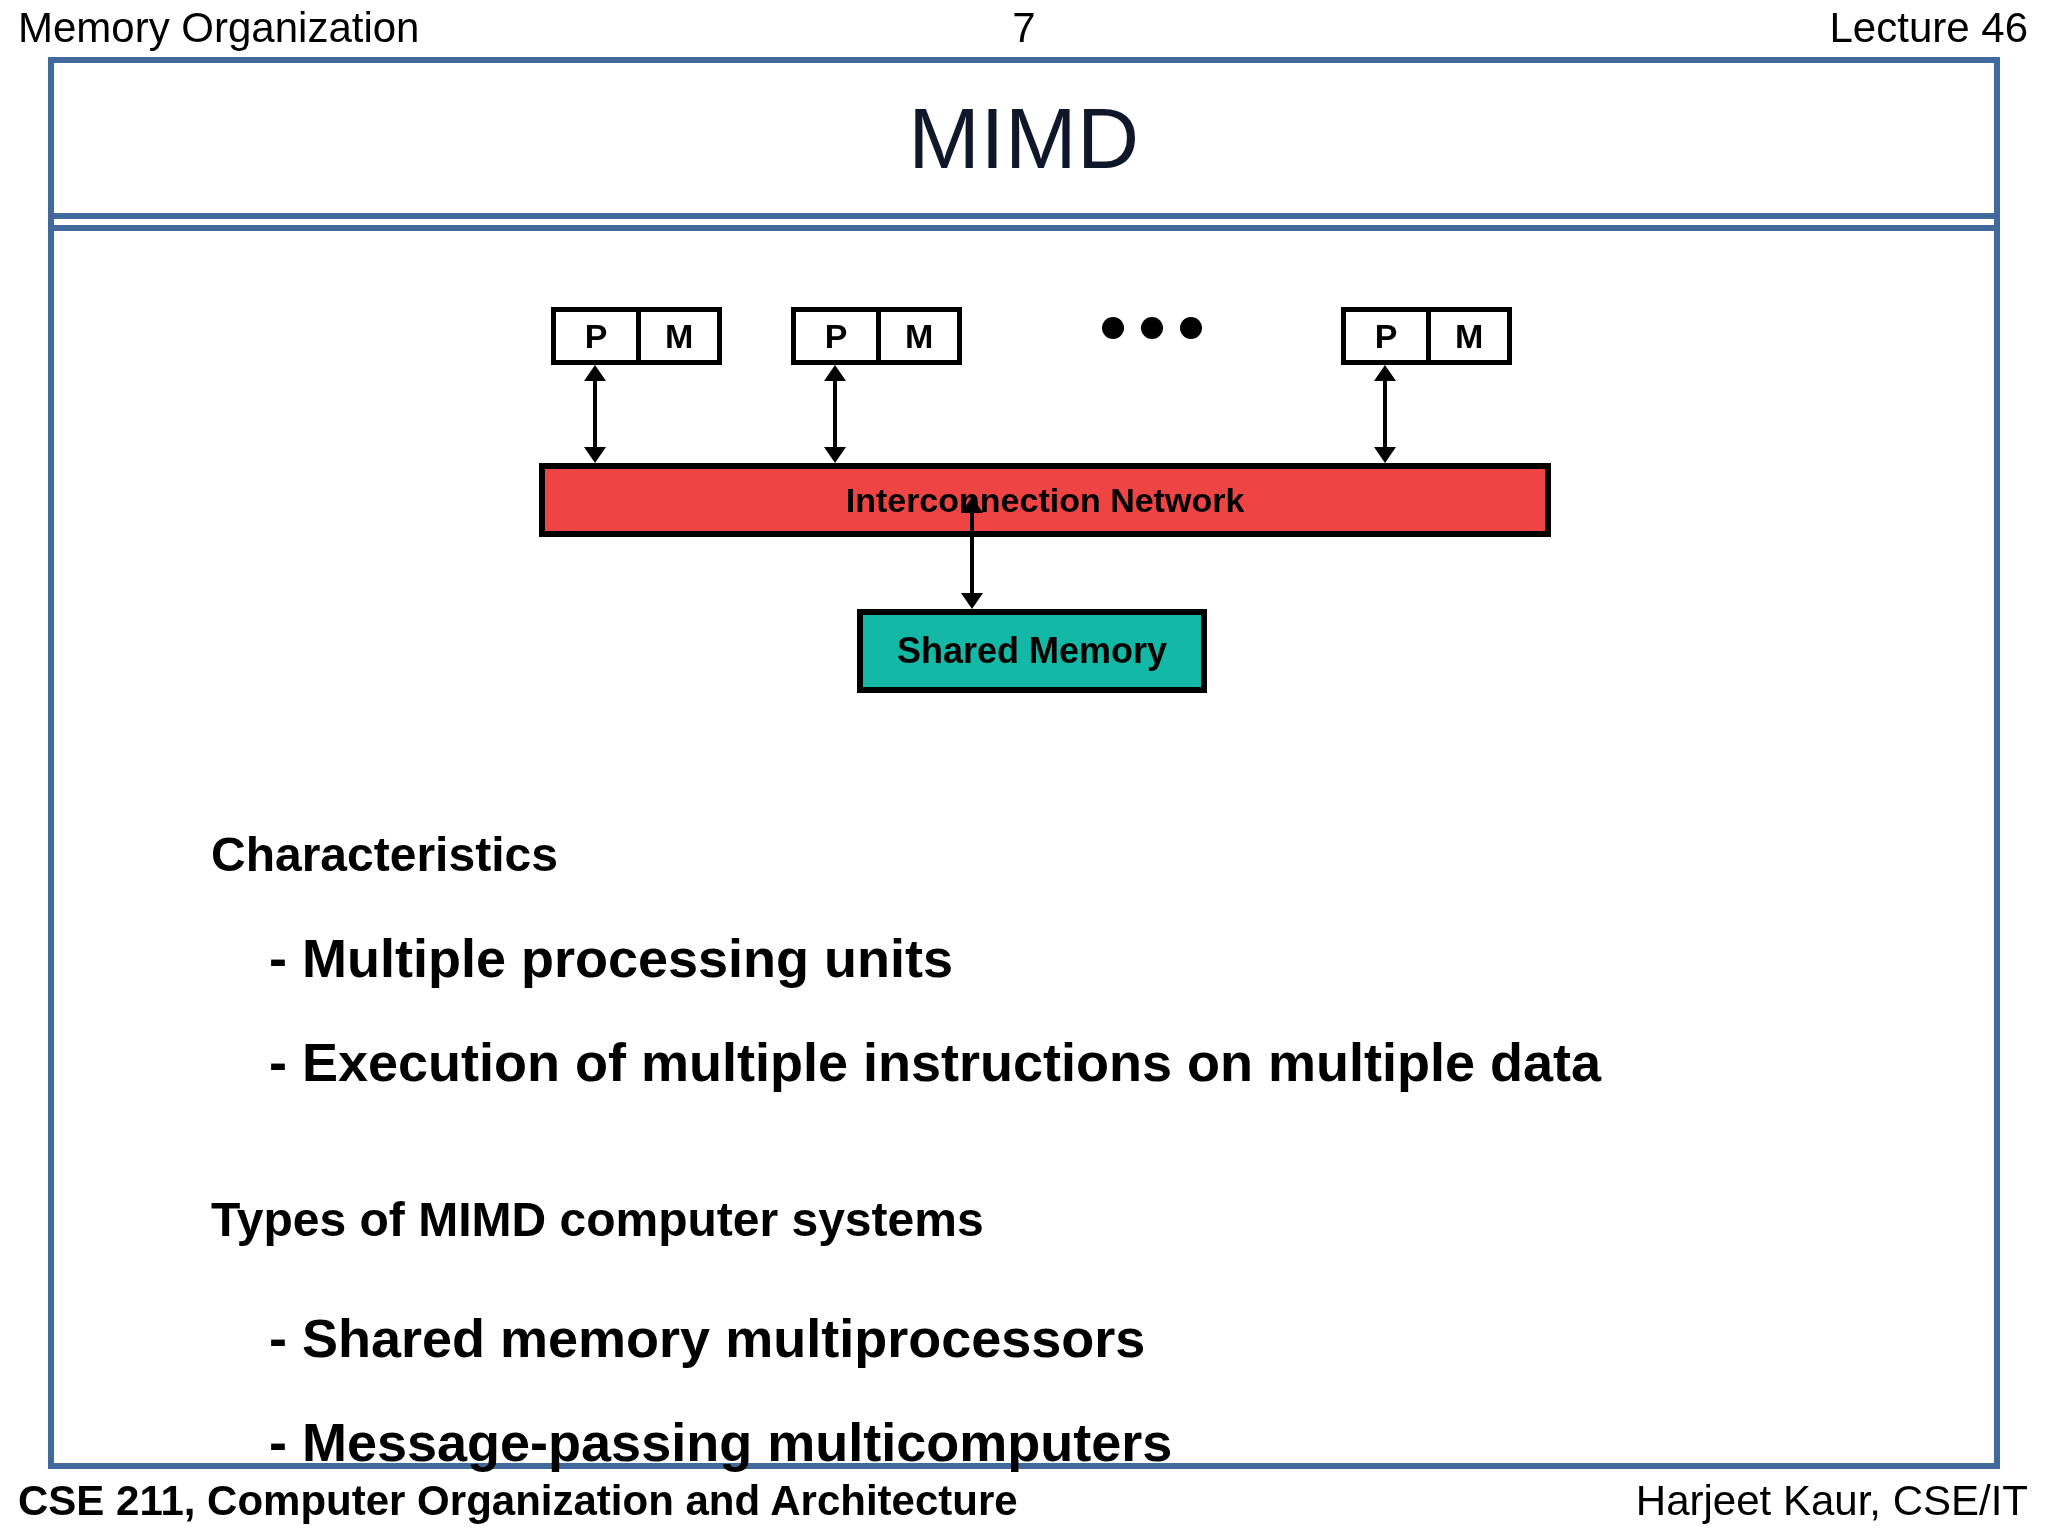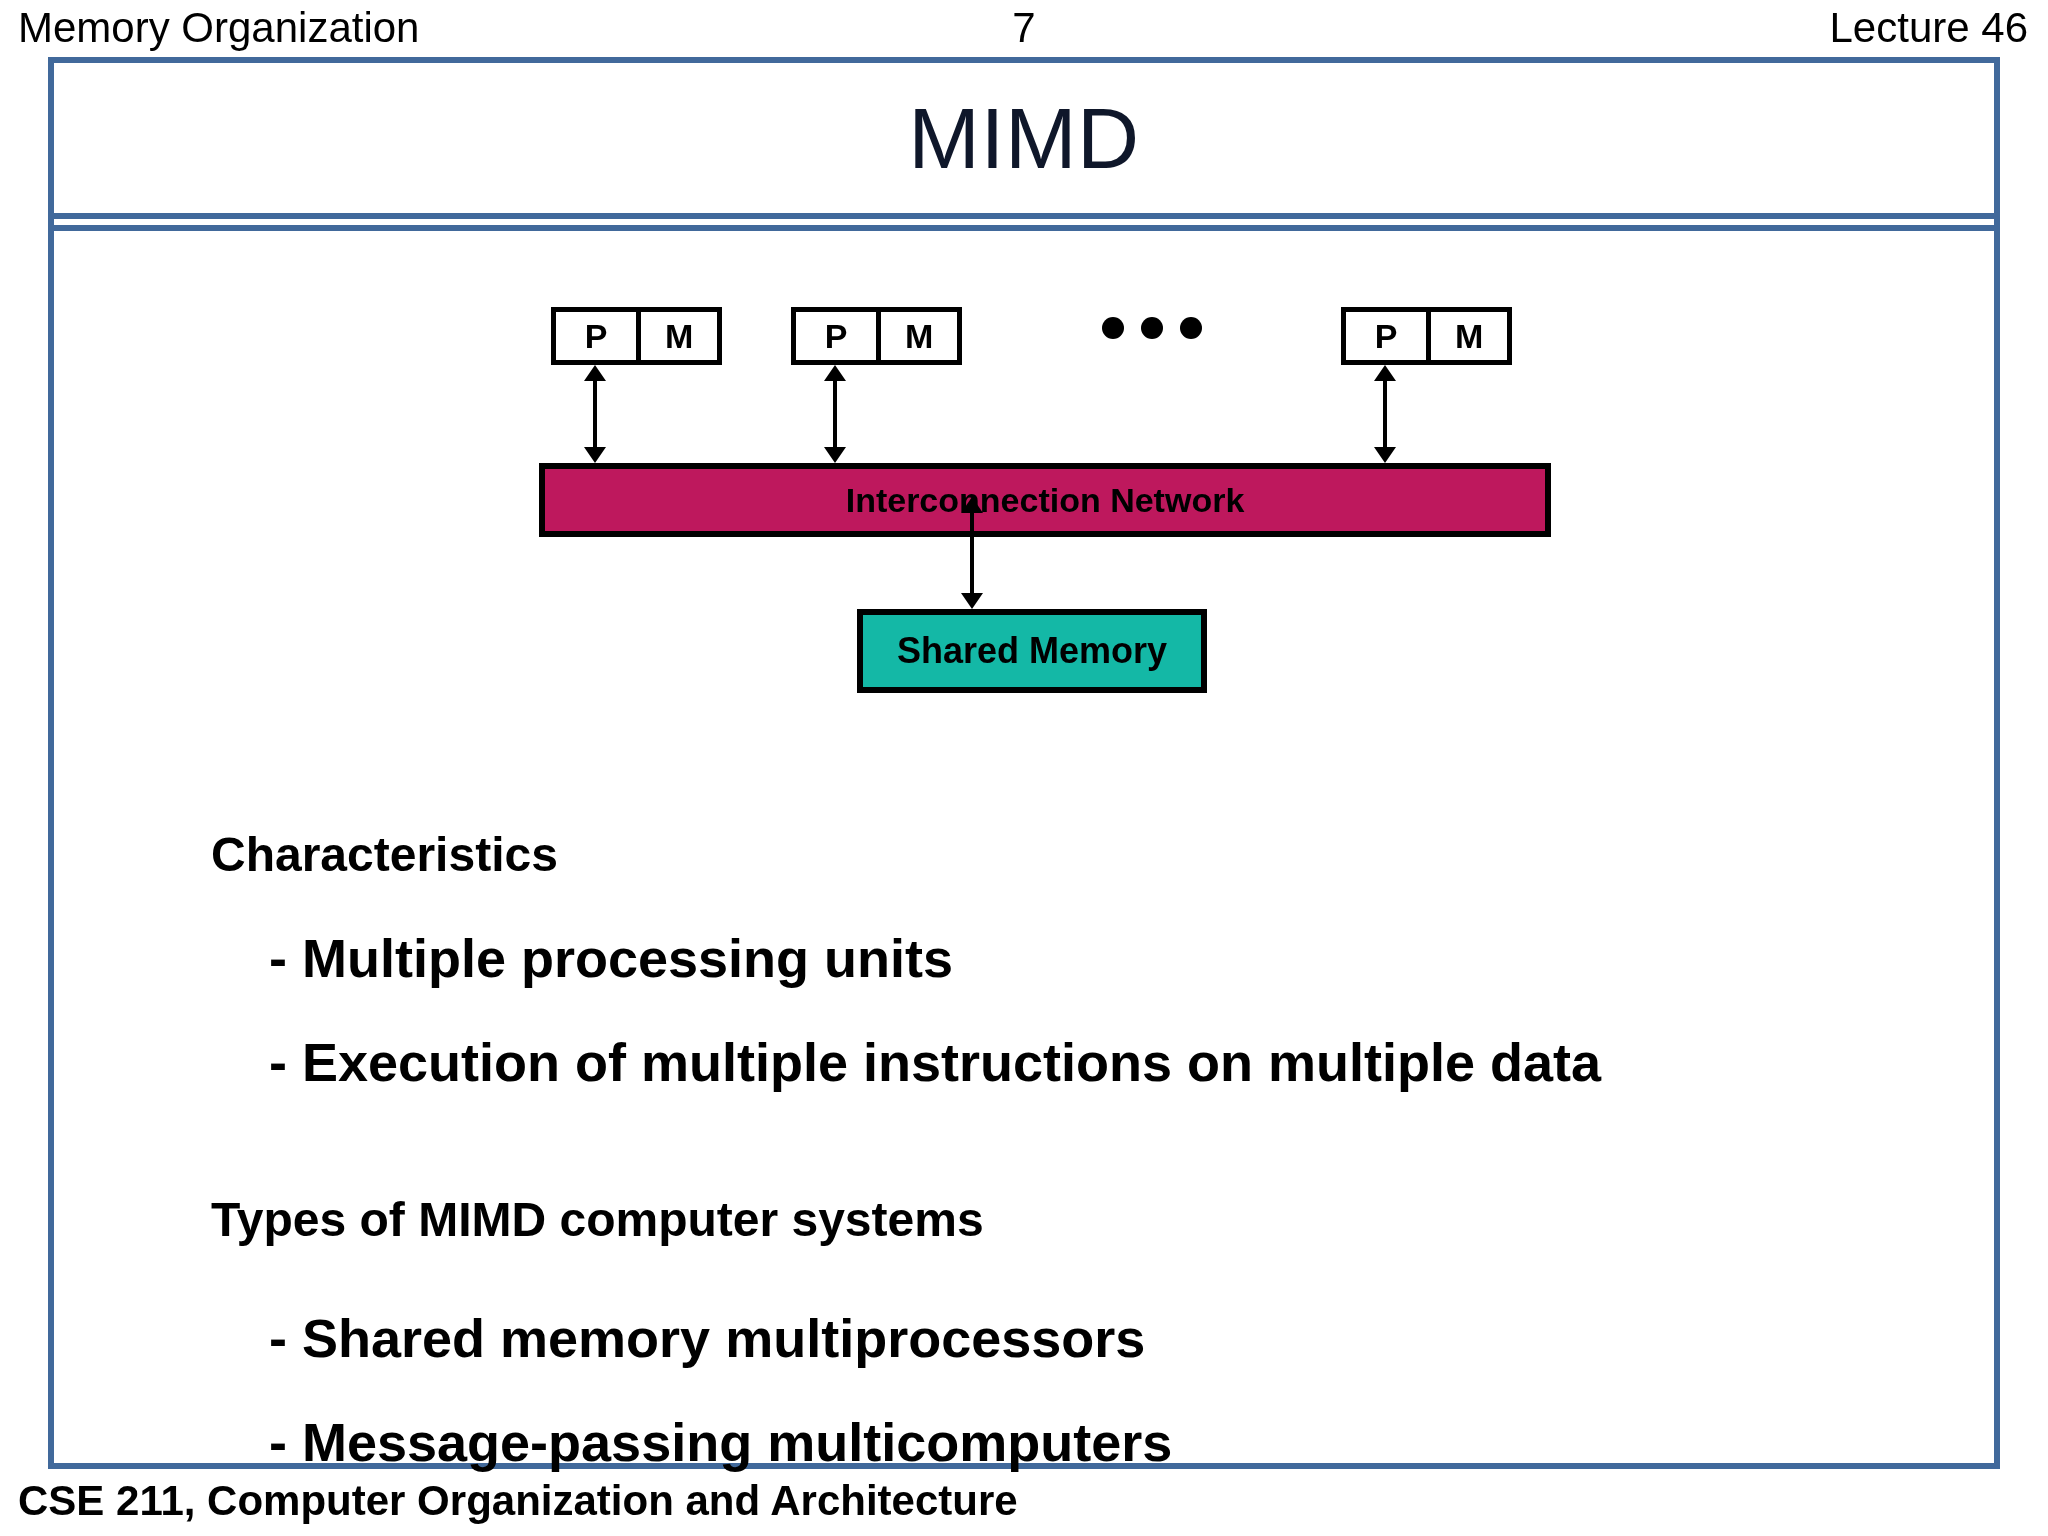--- a/index.html
+++ b/index.html
@@ -189,21 +189,21 @@
   .arr-mid { left: 905px; top: 266px; height: 112px; }
 
   .icn-box {
     position: absolute;
     left: 485px;
     top: 232px;
     width: 1012px;
     height: 74px;
     border: 6px solid #000000;
     box-sizing: border-box;
-    background: #be185d;
+    background: #ef4444;
     display: flex;
     align-items: center;
     justify-content: center;
   }
   .icn-label {
     font-size: 34px;
     font-weight: bold;
     line-height: 1;
   }
 
@@ -365,13 +365,14 @@
     <div class="bullet b-exec">- Execution of  multiple instructions on multiple data</div>
     <div class="heading h-types">Types of MIMD computer systems</div>
     <div class="bullet b-shmem">- Shared memory multiprocessors</div>
     <div class="bullet b-msg">- Message-passing multicomputers</div>
   </div>
 
 </div>
 
 <div class="footer">
   <div class="footer-left">CSE 211, Computer Organization and Architecture</div>
+  <div class="footer-right">Harjeet Kaur, CSE/IT</div>
 </div>
 
 </body></html>

